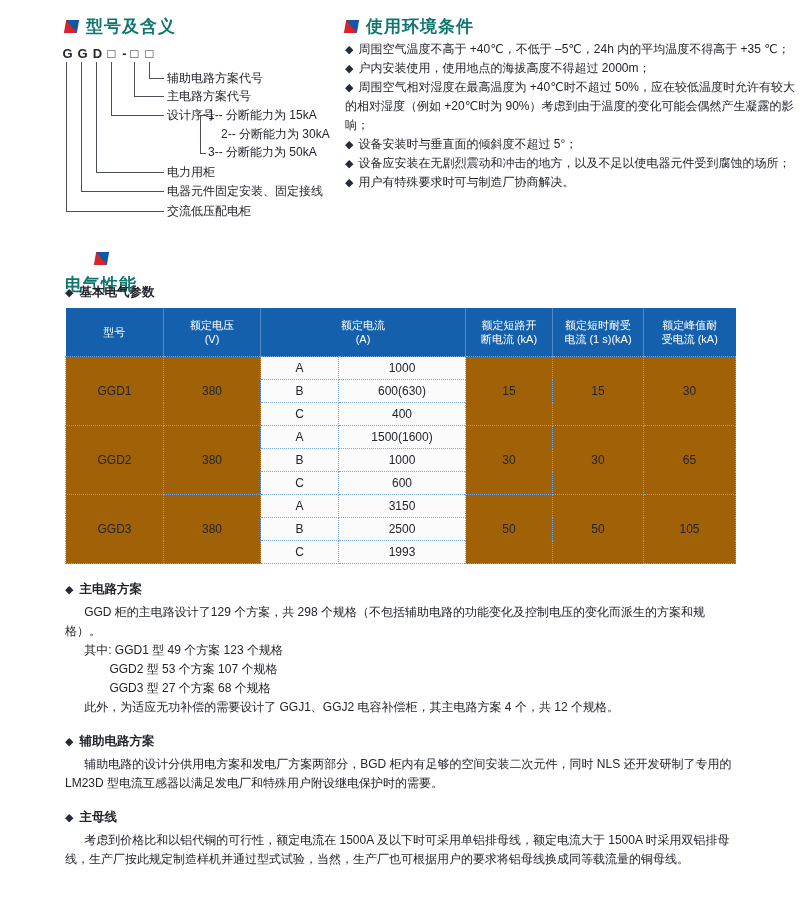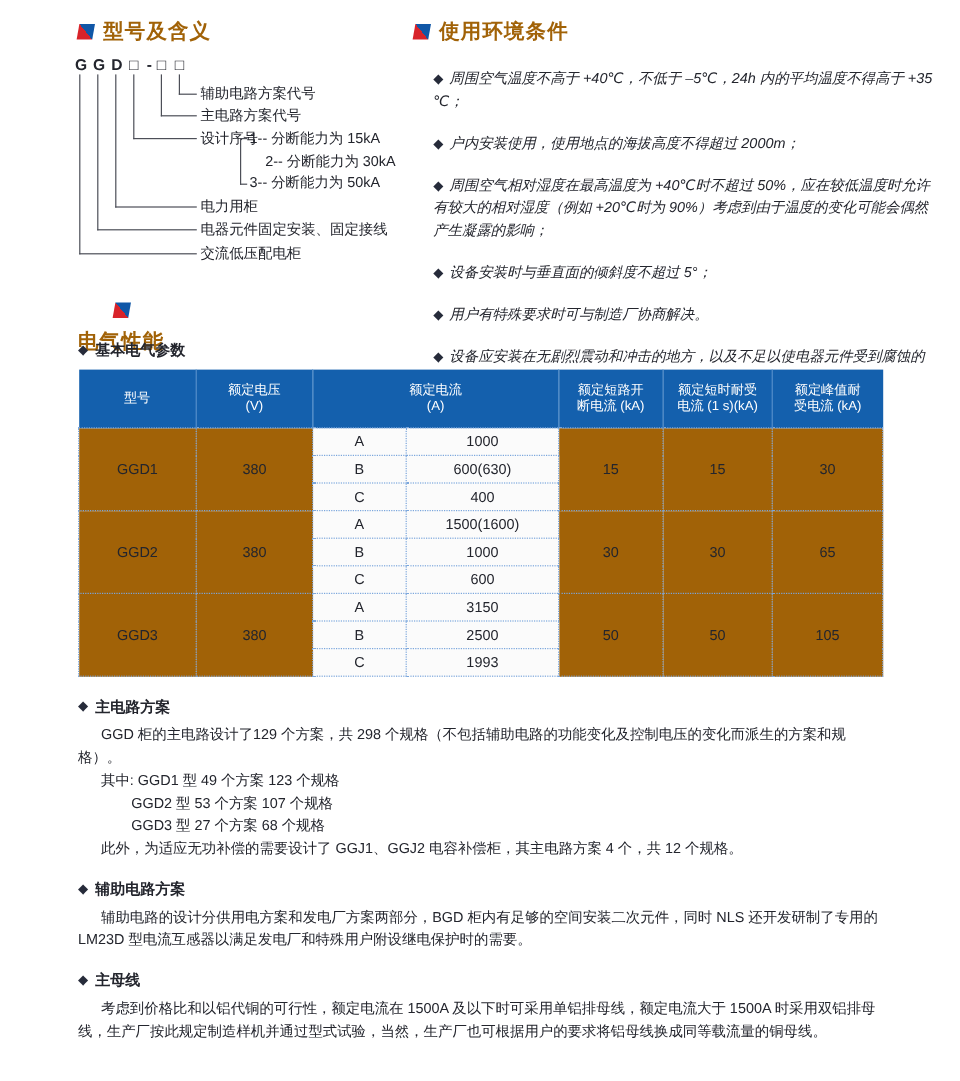--- a/index.html
+++ b/index.html
@@ -7,34 +7,34 @@
     position:relative;width:800px;height:901px;background:#ffffff;
     font-family:"Liberation Sans","DejaVu Sans",sans-serif;
     color:#23252d;overflow:hidden;
   }
   
   .sec-header{position:absolute;display:flex;align-items:center;gap:8px;}
   .flag-icon{
     width:13px;height:13px;flex:0 0 13px;transform:skewX(-10deg);
     background:linear-gradient(to bottom left,#1057a7 50%,#d8232a 50%);
   }
-  .sec-title{font-size:17px;font-weight:bold;color:#a16207;letter-spacing:1px;}
+  .sec-title{font-size:17px;font-weight:bold;color:#0f766e;letter-spacing:1px;}
   .sub-head{display:flex;align-items:center;gap:6px;font-weight:bold;font-size:12.5px;color:#23252d;}
   .diamond{font-size:11px;color:#262b3a;line-height:1;}
   
   .diagram{position:absolute;left:60px;top:46px;width:390px;height:178px;font-size:12px;}
   .mchar{position:absolute;top:0;width:13px;text-align:center;font-weight:bold;color:#23252d;font-size:13px;}
   .lshape{position:absolute;border-left:1px solid #4d4f58;border-bottom:1px solid #4d4f58;}
   .dlabel{position:absolute;left:107px;white-space:nowrap;color:#23252d;line-height:14px;}
   .ditem{position:absolute;left:148px;white-space:nowrap;color:#23252d;line-height:14px;}
   .bracket{position:absolute;left:140px;top:69px;width:5px;height:37px;
     border-left:1px solid #4d4f58;border-top:1px solid #4d4f58;border-bottom:1px solid #4d4f58;}
   
   .env-list{position:absolute;left:345px;top:40px;width:450px;font-size:12px;line-height:19px;}
-  .env-item{margin:16px;font-style:italic;}
+  .env-item{margin:0;}
   .env-item .diamond{margin-right:5px;}
   
   .params{position:absolute;left:65px;top:308px;border-collapse:collapse;table-layout:fixed;width:670px;}
   .params th{
     background:#1460ad;color:#ffffff;font-weight:normal;font-size:11px;line-height:14px;
     white-space:pre-line;height:48px;padding:0 2px;border-right:1px solid #4e8ac7;vertical-align:middle;text-align:center;
   }
   .params th:last-child{border-right:none;}
   .params td{
     border:1px dotted #7aa6dc;background:#a16207;font-size:12px;color:#23252d;
@@ -90,22 +90,22 @@
 
   <div class="sec-header" style="left:345px;top:15px;text-align:right;">
     <span class="flag-icon"></span>
     <span class="sec-title">使用环境条件</span>
   </div>
   <div class="env-list">
     <p class="env-item"><span class="diamond">◆</span><span>周围空气温度不高于 +40℃，不低于 –5℃，24h 内的平均温度不得高于 +35 ℃；</span></p>
     <p class="env-item"><span class="diamond">◆</span><span>户内安装使用，使用地点的海拔高度不得超过 2000m；</span></p>
     <p class="env-item"><span class="diamond">◆</span><span>周围空气相对湿度在最高温度为 +40℃时不超过 50%，应在较低温度时允许有较大的相对湿度（例如 +20℃时为 90%）考虑到由于温度的变化可能会偶然产生凝露的影响；</span></p>
     <p class="env-item"><span class="diamond">◆</span><span>设备安装时与垂直面的倾斜度不超过 5°；</span></p>
+    <p class="env-item"><span class="diamond">◆</span><span>设备应安装在无剧烈震动和冲击的地方，以及不足以使电器元件受到腐蚀的场所；</span></p>
     <p class="env-item"><span class="diamond">◆</span><span>用户有特殊要求时可与制造厂协商解决。</span></p>
-    <p class="env-item"><span class="diamond">◆</span><span>设备应安装在无剧烈震动和冲击的地方，以及不足以使电器元件受到腐蚀的场所；</span></p>
   </div>
 
   <div class="sec-header" style="left:65px;top:252px;flex-direction:column;">
     <span class="flag-icon"></span>
     <span class="sec-title">电气性能</span>
   </div>
   <div class="sub-head" style="position:absolute;left:65px;top:284px;">
     <span class="diamond">◆</span>
     <span>基本电气参数</span>
   </div>

